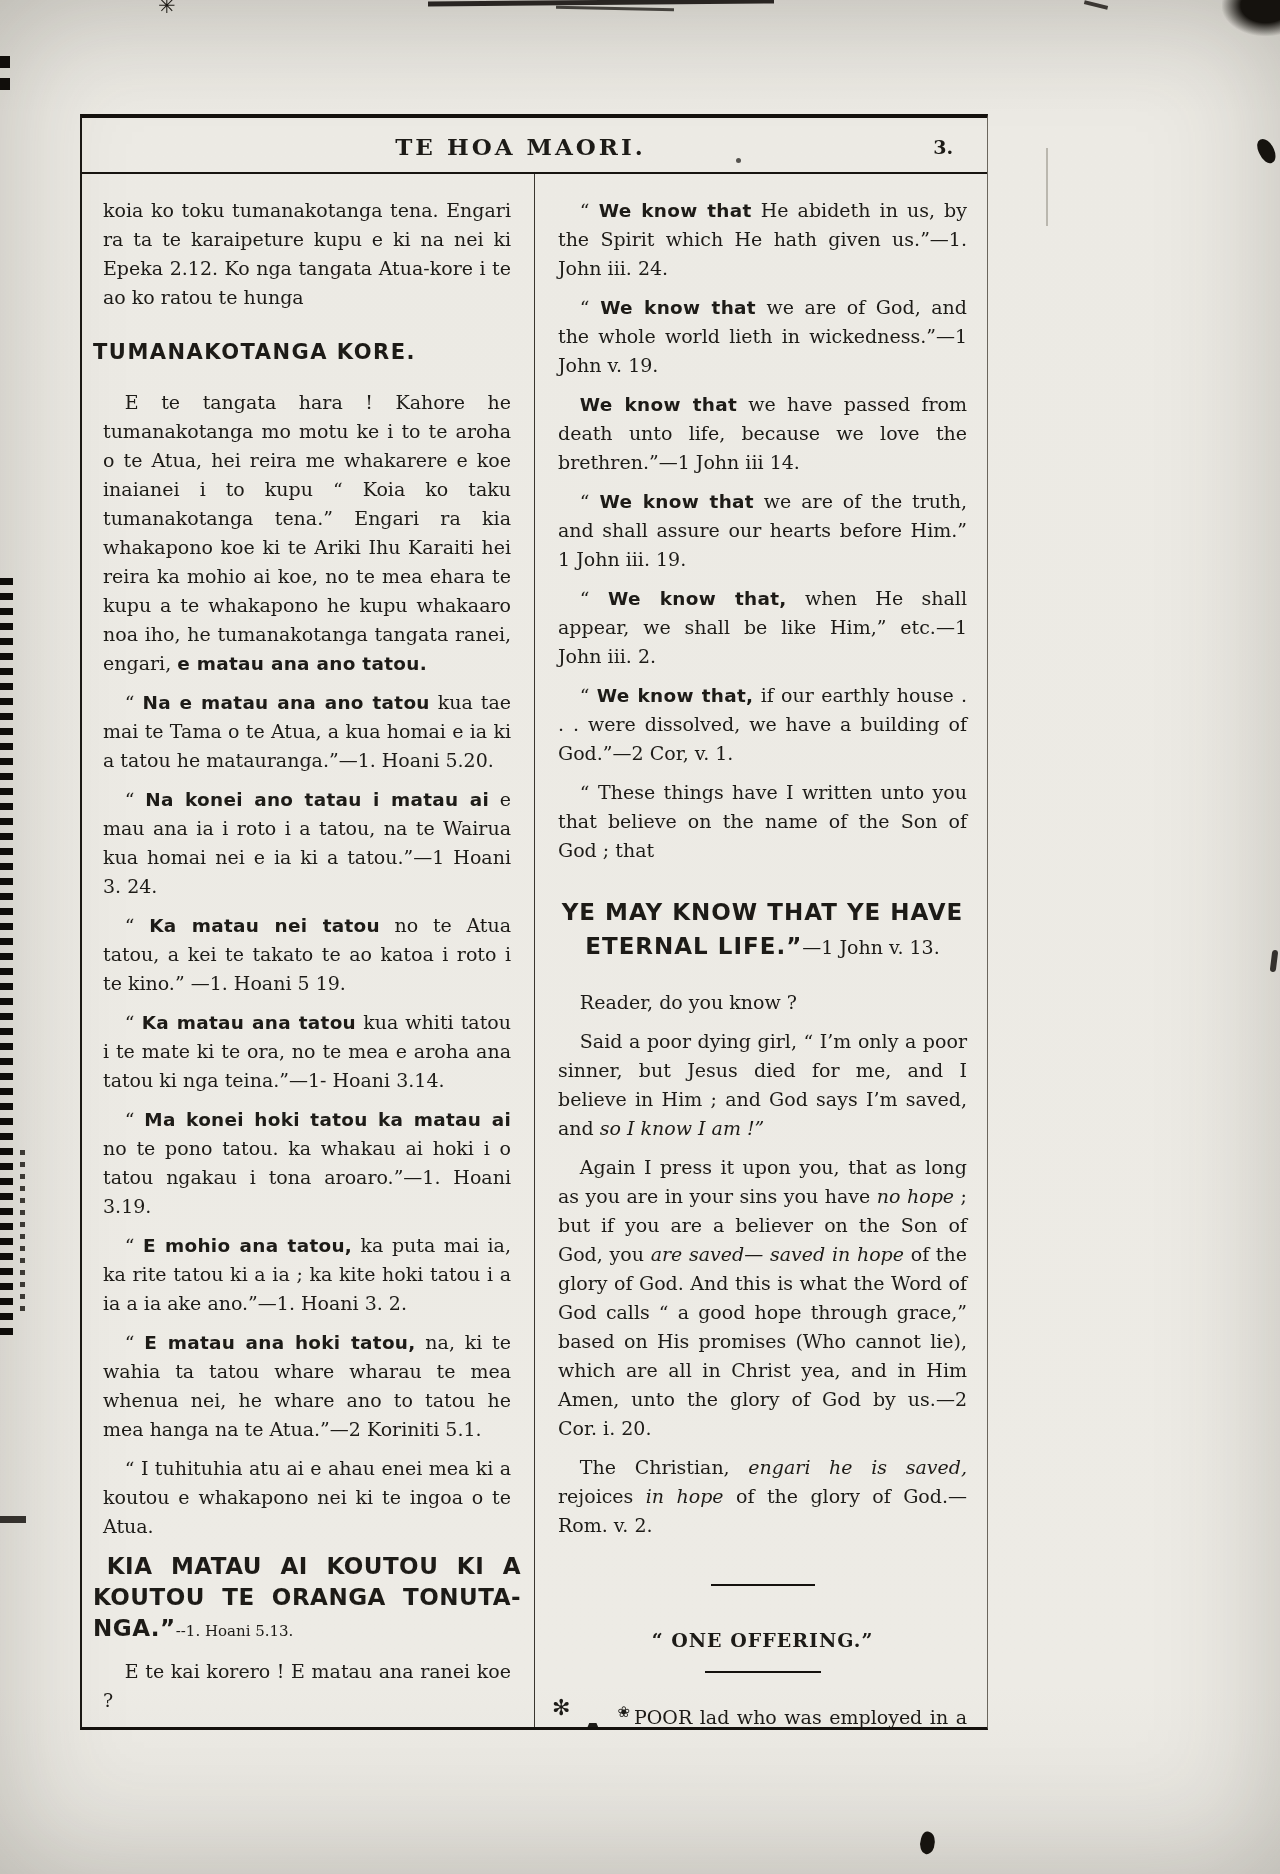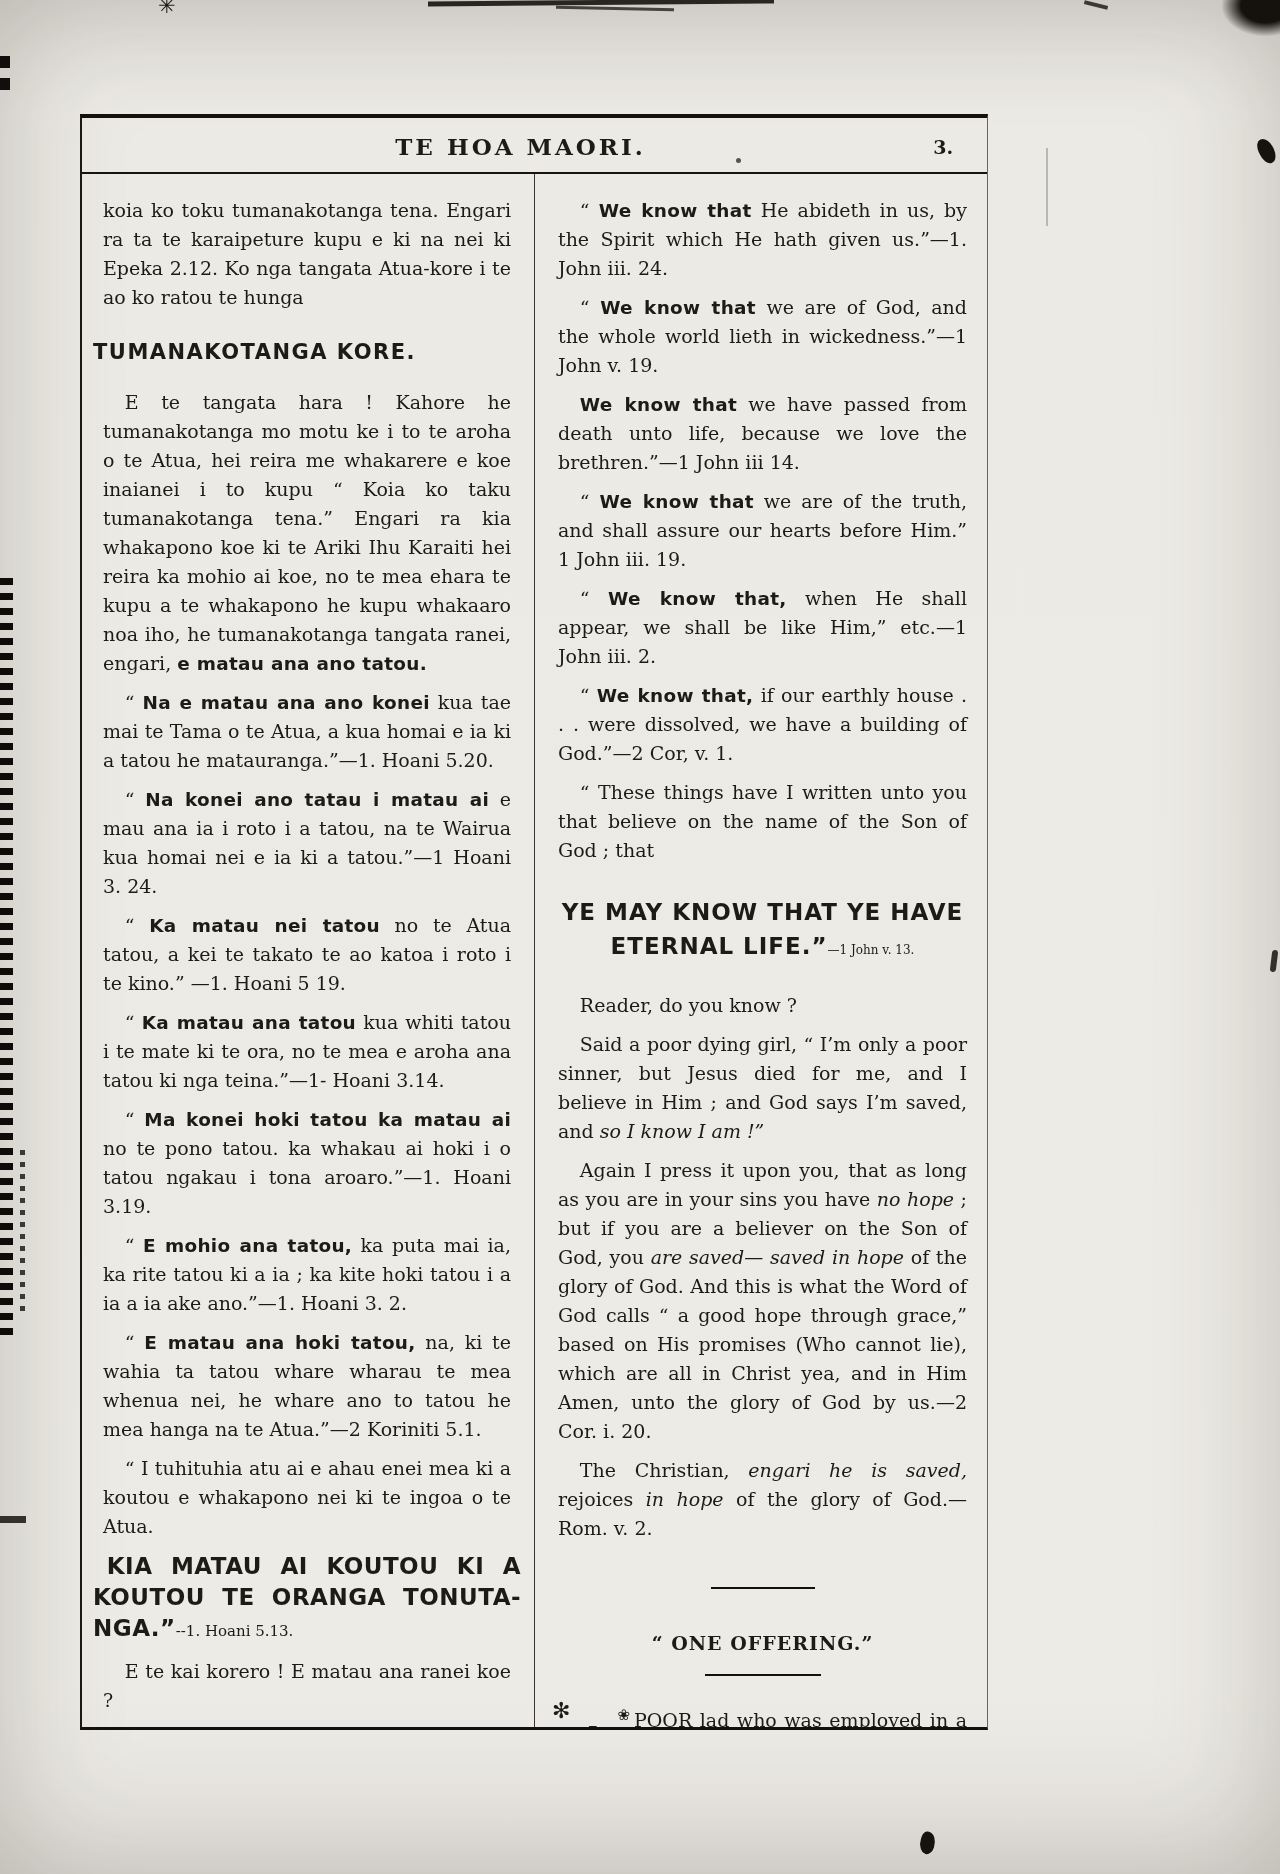--- a/index.html
+++ b/index.html
@@ -36,21 +36,21 @@
                  letter-spacing:1.5px;line-height:28px;}
   .h-sans-left{margin:3px 0 3px;text-align:justify;text-indent:.6em;
                font-family:"DejaVu Sans",sans-serif;font-weight:700;font-size:23px;
                letter-spacing:.5px;line-height:31px;}
   .h-sans-left .seg-serif{font-family:"DejaVu Serif",serif;font-weight:400;
                           font-size:15px;letter-spacing:0;}
   .h-sans-center-big{margin:30px 6px 24px;text-align:center;text-indent:0;
                font-family:"DejaVu Sans",sans-serif;font-weight:700;font-size:23px;
                letter-spacing:1px;line-height:34px;}
   .h-sans-center-big .seg-serif{font-family:"DejaVu Serif",serif;font-weight:400;
-               font-size:12px;letter-spacing:0;}
+               font-size:19px;letter-spacing:0;}
   .h-serif-center{margin:0 0 16px;text-align:center;text-indent:0;
                font-size:19px;font-weight:700;letter-spacing:1px;}
   .rule-short{width:104px;border-top:2px solid #14110d;margin:44px auto 40px;height:0;}
   .rule-short-2{width:116px;margin:2px auto 30px;}
   
   .p-drop{text-indent:0;}
   .seg-dropcap{float:left;position:relative;width:66px;height:84px;margin:6px 8px 0 2px;
                font-family:"DejaVu Serif",serif;font-weight:700;font-size:62px;
                line-height:76px;text-align:center;}
   .seg-dropcap::before{content:"✻";position:absolute;left:-8px;top:-12px;
@@ -107,21 +107,21 @@
   <div class="frame">
     <div class="masthead">
       <div class="m-title">TE HOA MAORI.</div>
       <div class="m-page">3.</div>
     </div>
     <div class="cols">
       <div class="col col-left">
           <div class="para p-cont"><span class="seg-serif">koia ko toku tumanakotanga tena. Engari ra ta te karaipeture kupu e ki na nei ki Epeka 2.12.  Ko nga tangata Atua-kore i te ao ko ratou te hunga</span></div>
           <div class="para h-sans-center"><span class="seg-sanshead">TUMANAKOTANGA KORE.</span></div>
           <div class="para p-ind"><span class="seg-serif">E te tangata hara !  Kahore he tumanakotanga mo motu ke i to te aroha o te Atua, hei reira me whakarere e koe inaianei i to kupu “ Koia ko taku tumanakotanga tena.” Engari ra kia whakapono koe ki te Ariki Ihu Karaiti hei reira ka mohio ai koe, no te mea ehara te kupu a te whakapono he kupu whakaaro noa iho, he tumanakotanga tangata ranei, engari, </span><span class="seg-sans">e matau ana ano tatou.</span></div>
-          <div class="para p-ind"><span class="seg-serif">“ </span><span class="seg-sans">Na e matau ana ano konei</span><span class="seg-serif"> kua tae mai te Tama o te Atua, a kua homai e ia ki a tatou he matauranga.”—1. Hoani 5.20.</span></div>
+          <div class="para p-ind"><span class="seg-serif">“ </span><span class="seg-sans">Na e matau ana ano tatou</span><span class="seg-serif"> kua tae mai te Tama o te Atua, a kua homai e ia ki a tatou he matauranga.”—1. Hoani 5.20.</span></div>
           <div class="para p-ind"><span class="seg-serif">“ </span><span class="seg-sans">Na konei ano tatau i matau ai</span><span class="seg-serif"> e mau ana ia i roto i a tatou, na te Wairua kua homai nei e ia ki a tatou.”—1 Hoani 3. 24.</span></div>
           <div class="para p-ind"><span class="seg-serif">“ </span><span class="seg-sans">Ka matau nei tatou</span><span class="seg-serif"> no te Atua tatou, a kei te takato te ao katoa i roto i te kino.” —1. Hoani 5 19.</span></div>
           <div class="para p-ind"><span class="seg-serif">“ </span><span class="seg-sans">Ka matau ana tatou</span><span class="seg-serif"> kua whiti tatou i te mate ki te ora, no te mea e aroha ana tatou ki nga teina.”—1- Hoani 3.14.</span></div>
           <div class="para p-ind"><span class="seg-serif">“ </span><span class="seg-sans">Ma konei hoki tatou ka matau ai</span><span class="seg-serif"> no te pono tatou. ka whakau ai hoki i o tatou ngakau i tona aroaro.”—1. Hoani 3.19.</span></div>
           <div class="para p-ind"><span class="seg-serif">“ </span><span class="seg-sans">E mohio ana tatou,</span><span class="seg-serif"> ka puta mai ia, ka rite tatou ki a ia ;  ka kite hoki tatou i a ia a ia ake ano.”—1. Hoani 3. 2.</span></div>
           <div class="para p-ind"><span class="seg-serif">“ </span><span class="seg-sans">E matau ana hoki tatou,</span><span class="seg-serif"> na, ki te wahia ta tatou whare wharau te mea whenua nei, he whare ano to tatou he mea hanga na te Atua.”—2  Koriniti 5.1.</span></div>
           <div class="para p-ind"><span class="seg-serif">“ I tuhituhia atu ai e ahau enei mea ki a koutou e whakapono nei ki te ingoa o te Atua.</span></div>
           <div class="para h-sans-left"><span class="seg-sanshead">KIA MATAU AI KOUTOU KI A KOUTOU TE ORANGA TONUTA-NGA.”</span><span class="seg-serif">--1. Hoani 5.13.</span></div>
           <div class="para p-ind"><span class="seg-serif">E te kai korero !  E matau ana ranei koe ?</span></div>
           <div class="para p-ind"><span class="seg-serif">E ki na tetahi kotiro rawakore. “ Ko ahau he tangata hara, he rawa kore hoki, engari i mate a Ihu moku, a,  e whakapono</span></div>

